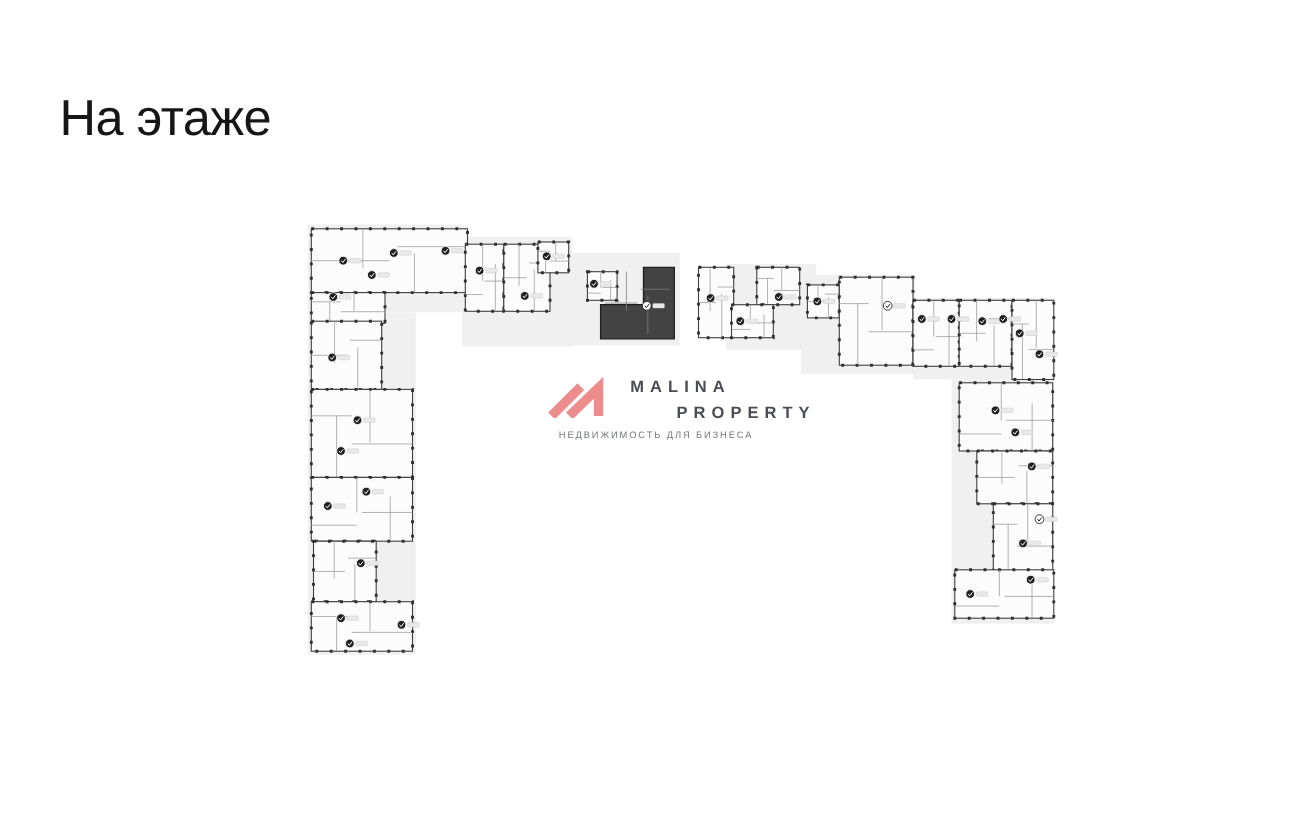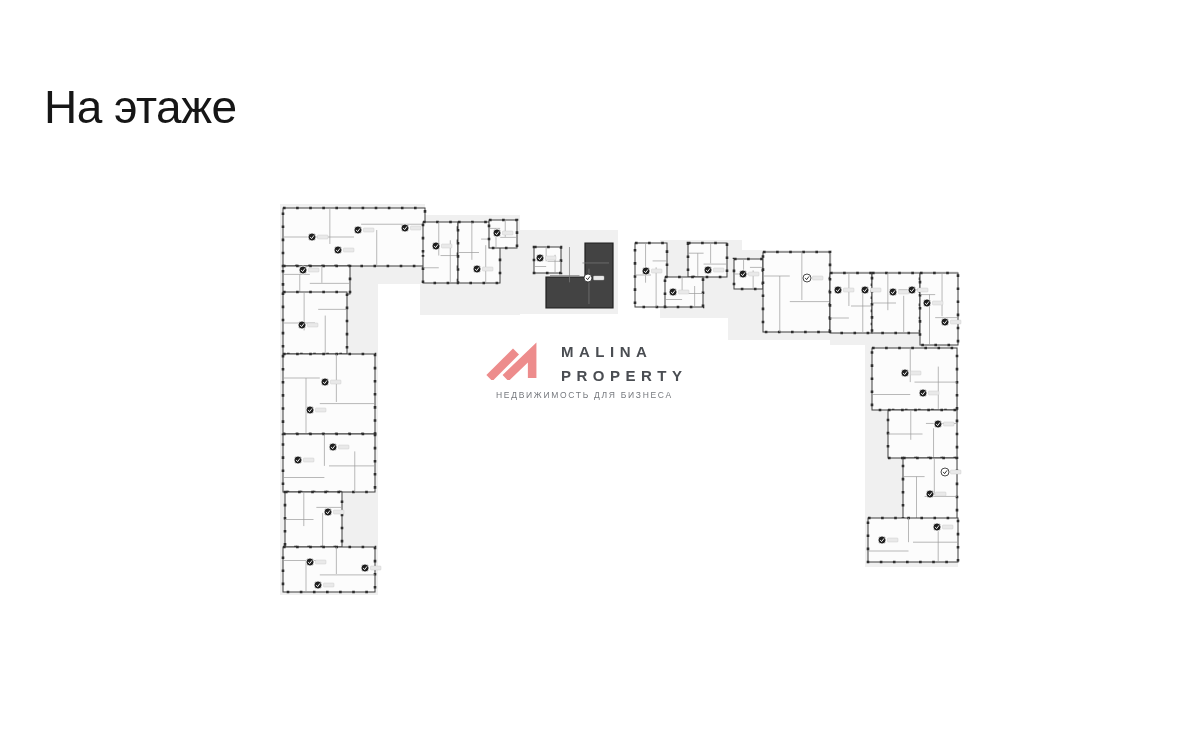--- a/index.html
+++ b/index.html
@@ -5,49 +5,49 @@
   html,body { margin:0; padding:0; }
   body {
     width:1178px; height:742px;
     background:#ffffff;
     font-family:"Liberation Sans", sans-serif;
     position:relative;
     overflow:hidden;
   }
   .page-title {
     position:absolute;
-    left:44px; top:84px;
+    left:54px; top:84px;
     margin:0;
     font-size:46px;
     font-weight:400;
     letter-spacing:-0.5px;
     color:#161616;
     line-height:1;
   }
   .plan-svg {
     position:absolute;
     left:270px; top:192px;
     width:695px; height:425px;
   }
   .logo {
     position:absolute;
-    left:484px; top:342px;
+    left:496px; top:342px;
     display:flex;
     flex-direction:column;
   }
   .logo-row { display:flex; align-items:flex-start; gap:13px; }
   .logo-mark { width:64px; height:38px; flex:0 0 auto; }
   .logo-words { display:flex; flex-direction:column; }
   .logo-l1, .logo-l2 {
     font-size:15px; font-weight:700;
     letter-spacing:5.5px;
     color:#4a4d52; line-height:1;
   }
   .logo-l1 { margin-top:2px; }
-  .logo-l2 { margin-top:9px; }
+  .logo-l2 { margin-top:9px;margin-left:42px; }
   .logo-tagline {
     margin-top:7px;
     font-size:8.5px; font-weight:400;
     letter-spacing:1.7px;
     color:#75787d;
     white-space:nowrap;
     margin-left:12px;
   }
 </style>
 </head>

